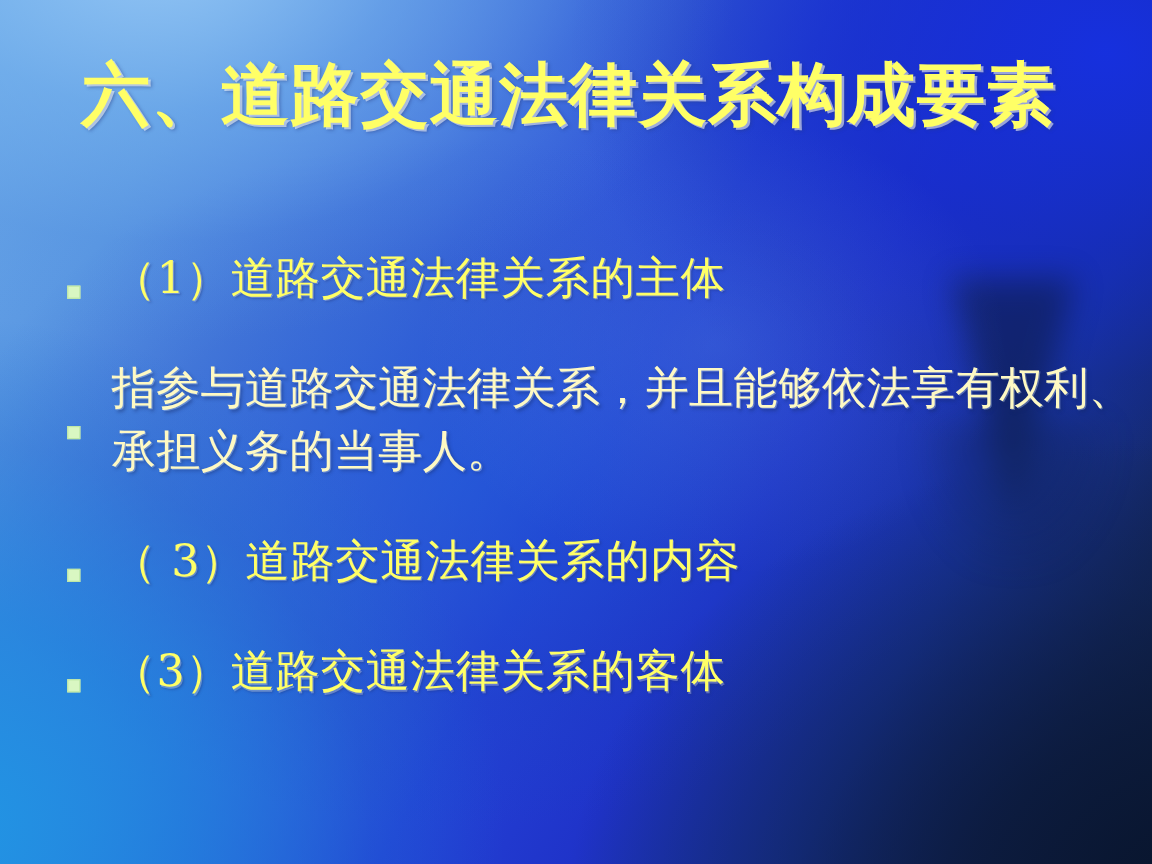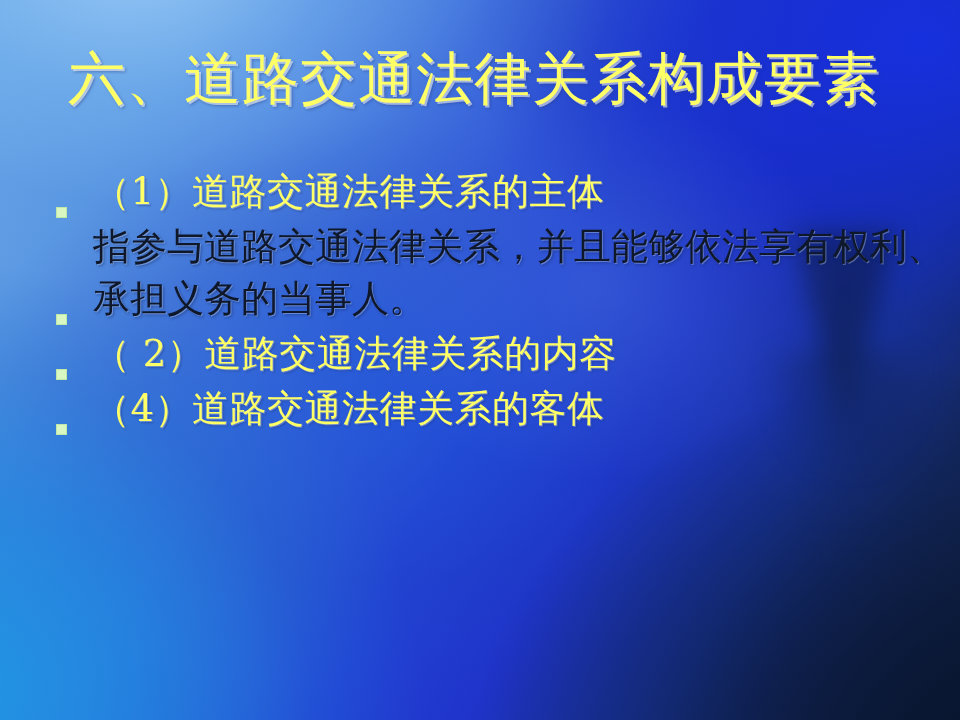--- a/index.html
+++ b/index.html
@@ -108,40 +108,41 @@
 
   
   #title {
     position: absolute;
     left: 0;
     top: 47px;
     width: 948px;
     text-align: center;
     font-size: 57px;
     line-height: 1.12;
-    font-weight: normal;
+    font-weight: bold;
     color: #ffff66;
     letter-spacing: 1px;
     text-shadow:
        2px 2px 0 rgba(255,255,255,0.55),
        3px 3px 3px rgba(40,60,130,0.45);
     white-space: nowrap;
   }
 
   
   #body {
     position: absolute;
     left: 56px;
     top: 166px;
     width: 900px;
   }
   .bullet-row {
     display: flex;
-    align-items: flex-end;
+    align-items: center;
     margin-bottom: 3px;
+    margin-top: 40px;
   }
   .bullet-marker {
     flex: 0 0 auto;
     width: 11px;
     height: 11px;
     background: #d9f7c2;
     border: 1px solid #bfe8a6;
     box-sizing: border-box;
     margin-top: 24px;
     margin-right: 0;
@@ -153,21 +154,21 @@
     line-height: 52px;
   }
   .lvl-heading .bullet-text {
     color: #ffff66;
     text-shadow: 1px 1px 0 rgba(255,255,255,0.30),
                  2px 2px 2px rgba(30,50,120,0.40);
     letter-spacing: 0.5px;
   }
   .lvl-heading .bullet-marker { margin-top: 22px; }
   .lvl-body .bullet-text {
-    color: #0f172a;
+    color: #fef9c3;
     text-shadow: 1px 1px 0 rgba(210,230,255,0.35),
                  2px 2px 3px rgba(20,40,100,0.45);
     letter-spacing: 0px;
   }
   .lvl-body .bullet-marker { margin-top: 21px; }
 </style>
 </head>
 <body>
 
 <div id="slide">
@@ -193,24 +194,24 @@
       <span class="bullet-text">（1）道路交通法律关系的主体</span>
     </div>
 
     <div class="bullet-row lvl-body">
       <span class="bullet-marker"></span>
       <span class="bullet-text">指参与道路交通法律关系，并且能够依法享有权利、承担义务的当事人。</span>
     </div>
 
     <div class="bullet-row lvl-heading">
       <span class="bullet-marker"></span>
-      <span class="bullet-text">（ 2）道路交通法律关系的内容</span>
+      <span class="bullet-text">（ 3）道路交通法律关系的内容</span>
     </div>
 
 
     <div class="bullet-row lvl-heading">
       <span class="bullet-marker"></span>
-      <span class="bullet-text">（4）道路交通法律关系的客体</span>
+      <span class="bullet-text">（3）道路交通法律关系的客体</span>
     </div>
 
 
   </div>
 </div>
 
 </body></html>

